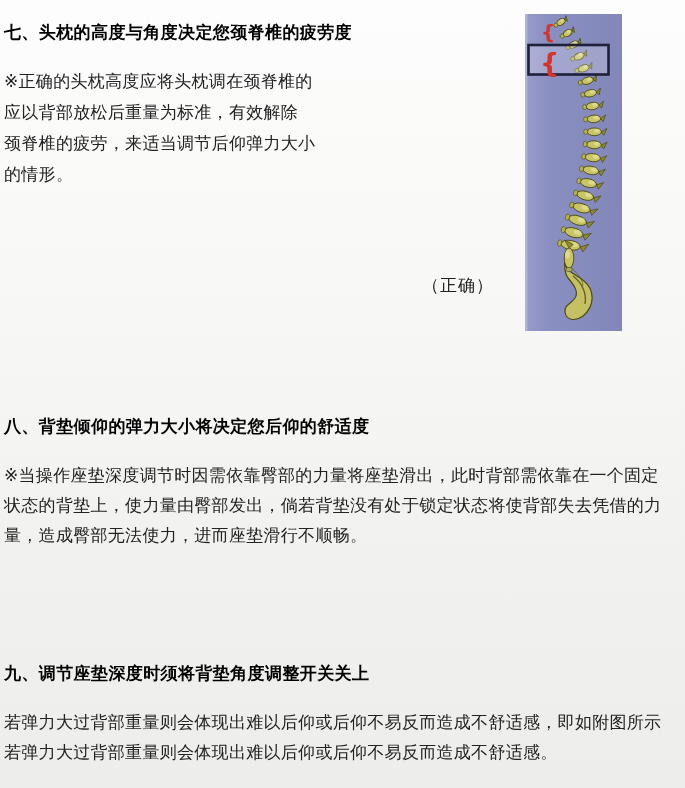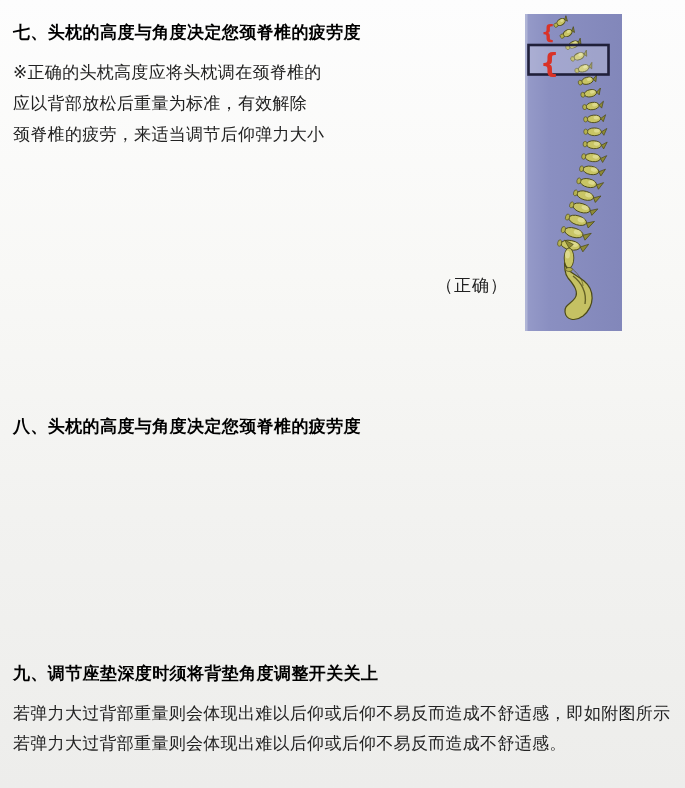--- a/index.html
+++ b/index.html
@@ -4,54 +4,55 @@
 <style>
   html,body{margin:0;padding:0;}
   .page{
     position:relative;
     width:685px;height:788px;
     overflow:hidden;
     background:linear-gradient(180deg,#fdfdfd 0%,#f8f8f6 35%,#f2f2f0 65%,#ededeb 100%);
     font-family:"DejaVu Sans","Liberation Sans",sans-serif;
     color:#1b1b1b;
   }
-  .sec{position:absolute;left:13px;right:8px;}
+  .sec{position:absolute;left:4px;right:8px;}
   .sec-title{
     font-size:17px;font-weight:bold;color:#000;
     letter-spacing:0.4px;line-height:20px;white-space:nowrap;
   }
-  .body-lines{margin-top:15px;}
+  .body-lines{margin-top:24px;}
   .bl{
     font-size:17px;line-height:31px;letter-spacing:0.3px;
     color:#222;white-space:nowrap;
   }
   .sec8 .bl,.sec9 .bl{line-height:30px;}
   .sec7{top:22px;}
   .sec8{top:416px;}
   .sec9{top:663px;}
   .figure{
     position:absolute;left:525px;top:14px;width:97px;height:317px;
   }
   .figure svg{display:block;}
   .caption{
-    position:absolute;left:436px;top:274px;
+    position:absolute;left:422px;top:274px;
     font-size:17px;letter-spacing:1px;color:#222;white-space:nowrap;text-align:right;
   }
 </style>
 </head>
 <body>
 
 <div class="page">
 
   <div class="sec sec7">
     <div class="sec-title">七、头枕的高度与角度决定您颈脊椎的疲劳度</div>
     <div class="body-lines">
       <div class="bl">※正确的头枕高度应将头枕调在颈脊椎的</div>
       <div class="bl">应以背部放松后重量为标准，有效解除</div>
       <div class="bl">颈脊椎的疲劳，来适当调节后仰弹力大小</div>
+      <div class="bl">的情形。</div>
     </div>
   </div>
 
   <div class="figure">
     <svg width="97" height="317" viewBox="0 0 97 317" xmlns="http://www.w3.org/2000/svg">
       <defs>
         <linearGradient id="bgv" x1="0" y1="0" x2="1" y2="0">
           <stop offset="0" stop-color="#969bc9"></stop>
           <stop offset="0.25" stop-color="#8a8fc1"></stop>
           <stop offset="1" stop-color="#8287ba"></stop>
@@ -194,21 +195,26 @@
       <rect x="3.5" y="31" width="80" height="29.5" fill="#ffffff" fill-opacity="0.22" stroke="#20203a" stroke-width="2.6"></rect>
 
       <text x="16" y="25" font-size="20" font-weight="bold" fill="#d93227" font-family="DejaVu Sans, sans-serif">{</text>
       <text x="15" y="58" font-size="27" font-weight="bold" fill="#d93227" font-family="DejaVu Sans, sans-serif">{</text>
     </svg>
   </div>
 
   <div class="caption">（正确）</div>
 
   <div class="sec sec8">
-    <div class="sec-title">八、头枕的高度与角度决定您颈脊椎的疲劳度</div>
+    <div class="sec-title">八、背垫倾仰的弹力大小将决定您后仰的舒适度</div>
+    <div class="body-lines">
+      <div class="bl">※当操作座垫深度调节时因需依靠臀部的力量将座垫滑出，此时背部需依靠在一个固定</div>
+      <div class="bl">状态的背垫上，使力量由臀部发出，倘若背垫没有处于锁定状态将使背部失去凭借的力</div>
+      <div class="bl">量，造成臀部无法使力，进而座垫滑行不顺畅。</div>
+    </div>
   </div>
 
   <div class="sec sec9">
     <div class="sec-title">九、调节座垫深度时须将背垫角度调整开关关上</div>
     <div class="body-lines">
       <div class="bl">若弹力大过背部重量则会体现出难以后仰或后仰不易反而造成不舒适感，即如附图所示</div>
       <div class="bl">若弹力大过背部重量则会体现出难以后仰或后仰不易反而造成不舒适感。</div>
     </div>
   </div>
 

